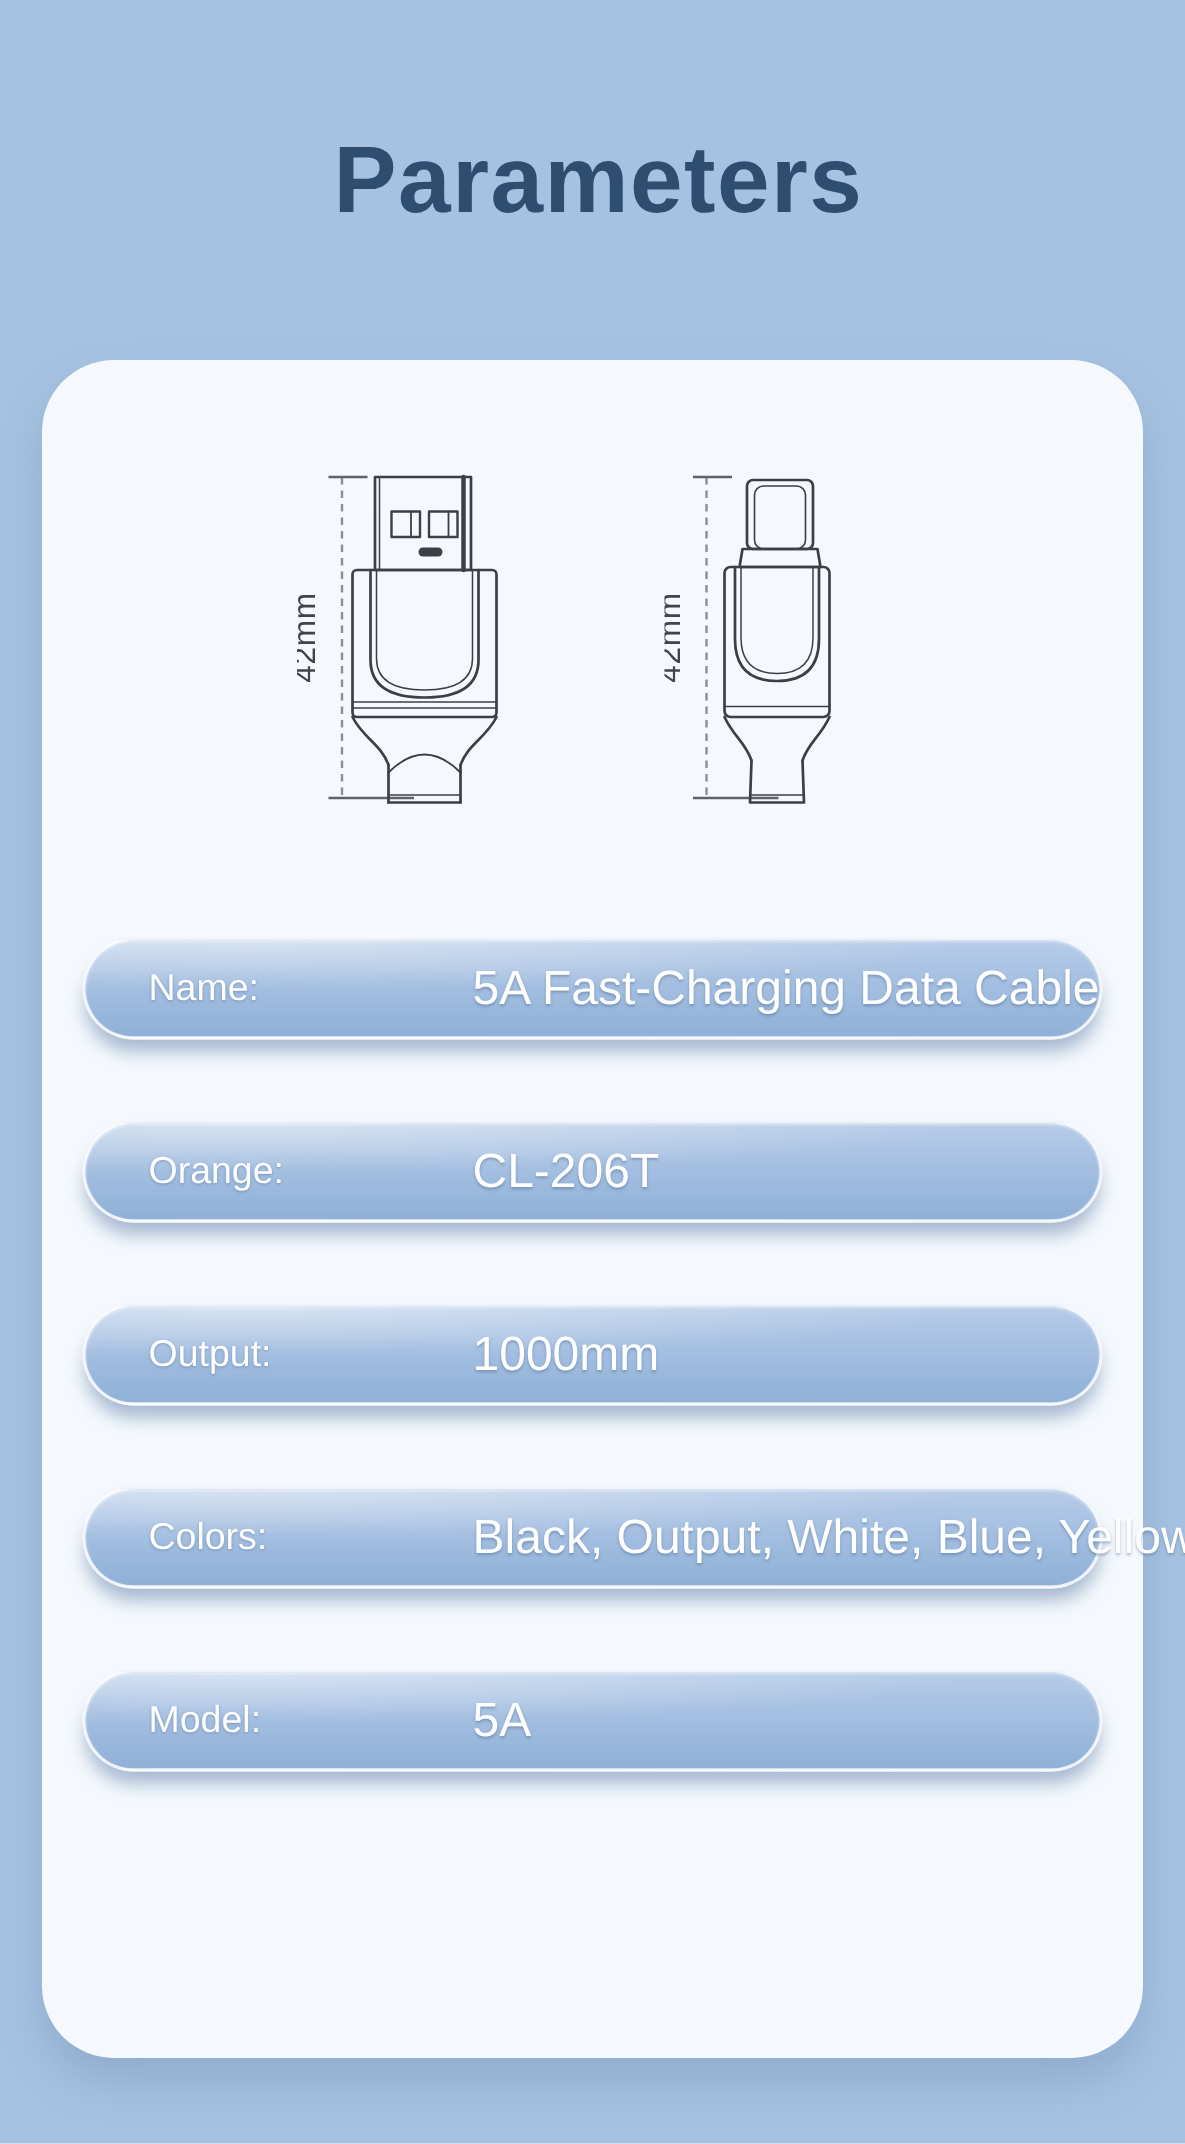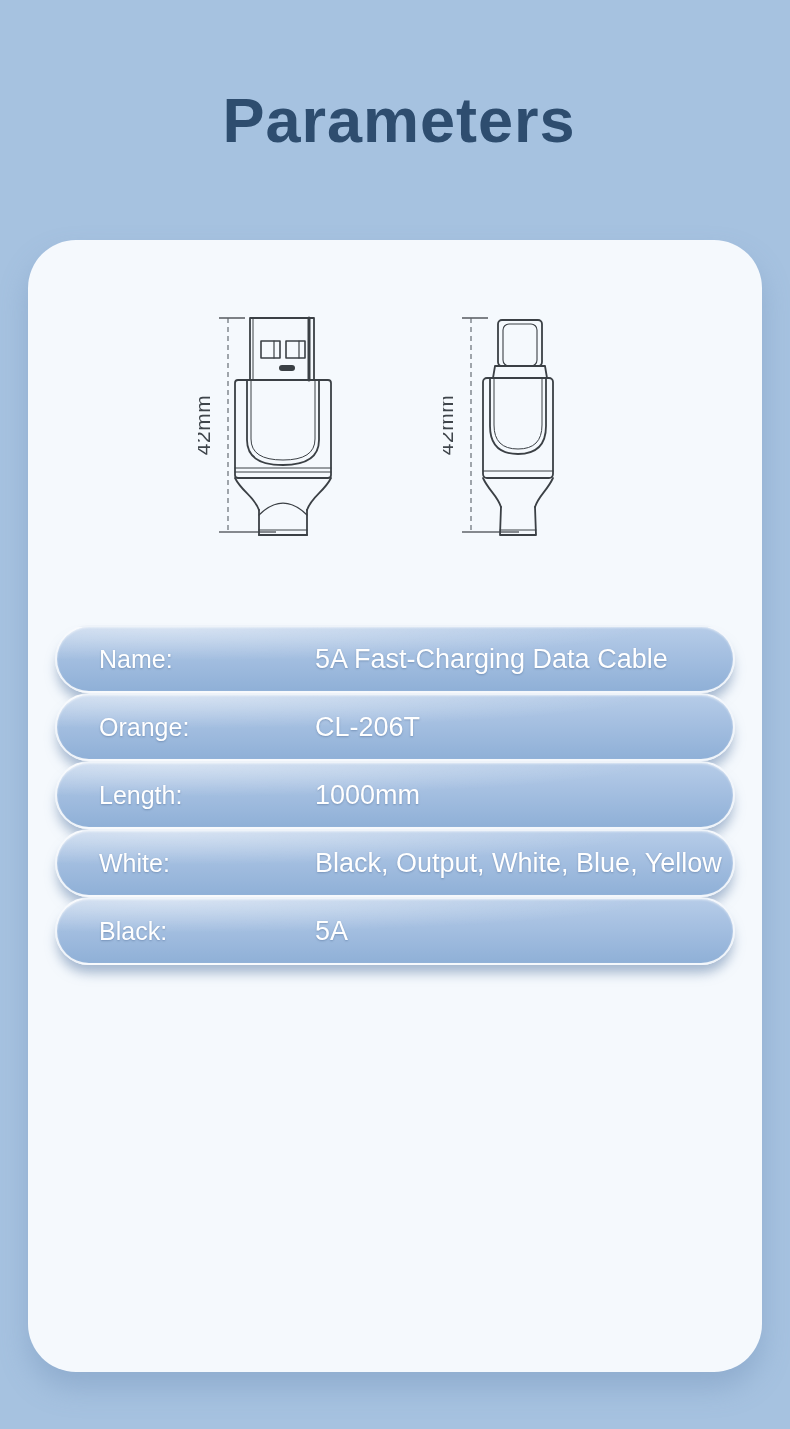--- a/index.html
+++ b/index.html
@@ -61,20 +61,21 @@
     letter-spacing: 0.5px;
     fill: #3f454b;
   }
   .rows {
     position: absolute;
     top: 385px;
     left: 27px;
     right: 27px;
     display: flex;
     flex-direction: column;
+    gap: 54px;
   }
   .pill {
     position: relative;
     height: 68px;
     border-radius: 36px;
     border: 2px solid rgba(255, 255, 255, 0.85);
     background:
       radial-gradient(130% 95% at 16% 0%, rgba(255,255,255,0.45) 0%, rgba(255,255,255,0) 55%),
       linear-gradient(180deg, var(--pill-top) 0%, var(--pill-mid) 48%, var(--pill-bottom) 100%);
     box-shadow:
@@ -84,21 +85,21 @@
   .pill .label,
   .pill .value {
     position: absolute;
     top: 50%;
     transform: translateY(-50%);
     color: var(--pill-text);
     text-shadow: 0 1px 2px rgba(70, 100, 140, 0.45);
     white-space: nowrap;
   }
   .pill .label { left: 42px; font-size: 25px; }
-  .pill .value { left: 258px; font-size: 27px; }
+  .pill .value { left: 258px; font-size: 32px; }
 </style>
 </head>
 <body>
 
 <div>
 
   <h1 class="page-title">Parameters</h1>
 
   <div class="spec-card">
 
@@ -180,30 +181,30 @@
         <span class="label">Name:</span>
         <span class="value">5A Fast-Charging Data Cable</span>
       </div>
 
       <div class="pill">
         <span class="label">Orange:</span>
         <span class="value">CL-206T</span>
       </div>
 
       <div class="pill">
-        <span class="label">Length:</span>
+        <span class="label">Output:</span>
         <span class="value">1000mm</span>
       </div>
 
       <div class="pill">
-        <span class="label">White:</span>
+        <span class="label">Colors:</span>
         <span class="value">Black, Output, White, Blue, Yellow</span>
       </div>
 
       <div class="pill">
-        <span class="label">Black:</span>
+        <span class="label">Model:</span>
         <span class="value">5A</span>
       </div>
 
 
     </div>
   </div>
 </div>
 
 </body></html>

